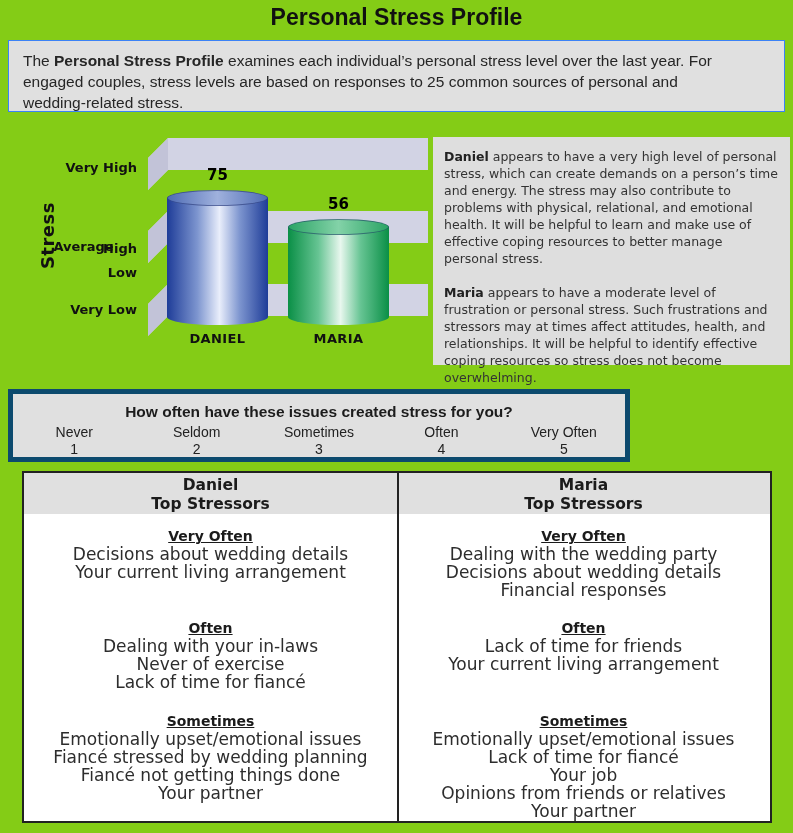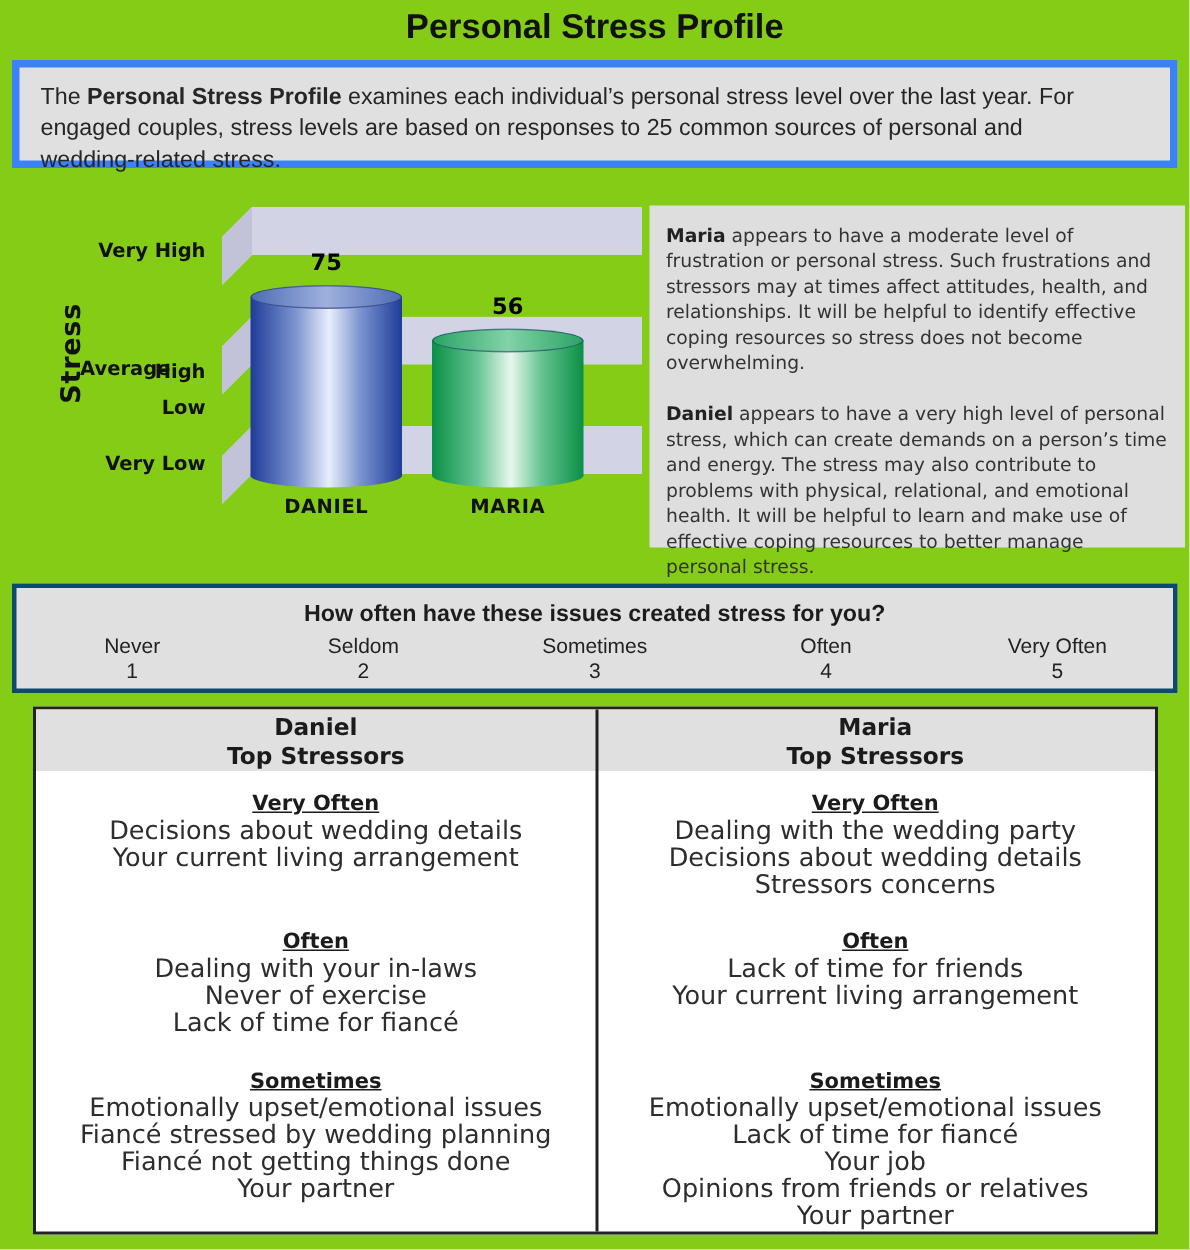--- a/index.html
+++ b/index.html
@@ -6,21 +6,21 @@
   *{box-sizing:border-box;}
   .page{position:relative;width:793px;height:833px;background:#84cc16;
         font-family:"DejaVu Sans",sans-serif;color:#222;overflow:hidden;}
 
   
   .page-title{position:absolute;top:4px;left:0;width:100%;text-align:center;
     font-family:"Liberation Sans",sans-serif;font-size:23px;font-weight:bold;color:#111;}
 
   
   .intro-box{position:absolute;left:8px;top:40px;width:777px;height:72px;
-    background:#e0e0e0;border:5px solid #3b82f6;padding:9px 14px;
+    background:#e0e0e0;border:1px solid #3b82f6;padding:9px 14px;
     font-family:"Liberation Sans",sans-serif;font-size:15.5px;line-height:21px;color:#262626;}
   .intro-box p{margin:0;max-width:695px;}
 
   
   .chart{position:absolute;left:30px;top:118px;width:400px;height:262px;}
   .stress-label{position:absolute;left:7px;top:84px;writing-mode:vertical-rl;
     transform:rotate(180deg);font-weight:bold;font-size:18px;color:#111;letter-spacing:.5px;}
   .band{position:absolute;left:118px;width:280px;height:52px;background:#d2d3e4;
     clip-path:polygon(20px 0,100% 0,100% 32px,20px 32px,0 52px,0 20px);}
   .band-bevel{position:absolute;left:118px;width:20px;height:52px;background:#c2c3d8;
@@ -34,22 +34,22 @@
   .cyl-name{text-align:center;font-weight:bold;font-size:13px;letter-spacing:.4px;color:#111;top:213px;}
 
   
   .panel{position:absolute;left:433px;top:137px;width:357px;height:228px;background:#dedede;
     padding:11px 11px;font-size:12.5px;line-height:17px;color:#333;}
   .panel p{margin:0;}
   .panel p + p{margin-top:17px;}
   .panel b{color:#222;}
 
   
-  .scale-box{position:absolute;left:8px;top:389px;width:777px;height:73px;
-    background:#e0e0e0;border:3px solid #0c4a6e;
+  .scale-box{position:absolute;left:8px;top:389px;width:622px;height:73px;
+    background:#e0e0e0;border:5px solid #0c4a6e;
     font-family:"Liberation Sans",sans-serif;color:#222;}
   .scale-title{margin-top:9px;text-align:center;font-weight:bold;font-size:15.5px;color:#1c1c1c;}
   .scale-row{display:flex;margin-top:3px;}
   .scale-option{flex:1;text-align:center;}
   .scale-option .lab{font-size:14px;line-height:17px;}
   .scale-option .num{font-size:14px;line-height:17px;}
 
   
   .stressor-table{position:absolute;left:22px;top:471px;width:750px;height:352px;
     border:2px solid #222;background:#fff;}
@@ -94,22 +94,22 @@
         <div class="cyl-name" style="left: 137px;">DANIEL</div>
         <div class="cyl-bottom" style="left: 258px; top: 191px; background: linear-gradient(90deg, rgb(10, 143, 70) 0%, rgb(102, 196, 147) 30%, rgb(232, 247, 238) 52%, rgb(102, 196, 147) 72%, rgb(10, 143, 70) 100%);"></div>
         <div class="cyl-body" style="left: 258px; top: 109px; height: 90px; background: linear-gradient(90deg, rgb(10, 143, 70) 0%, rgb(102, 196, 147) 30%, rgb(232, 247, 238) 52%, rgb(102, 196, 147) 72%, rgb(10, 143, 70) 100%);"></div>
         <div class="cyl-top" style="left: 258px; top: 101px; background: linear-gradient(90deg, rgb(43, 164, 101) 0%, rgb(131, 210, 168) 50%, rgb(43, 164, 101) 100%);"></div>
         <div class="cyl-value" style="left: 258px; top: 76px;">56</div>
         <div class="cyl-name" style="left: 258px;">MARIA</div>
       </div>
   </div>
 
   <div class="panel">
+    <p><b>Daniel</b><span> appears to have a very high level of personal stress, which can create demands on a person’s time and energy. The stress may also contribute to problems with physical, relational, and emotional health. It will be helpful to learn and make use of effective coping resources to better manage personal stress.</span></p>
     <p><b>Maria</b><span> appears to have a moderate level of frustration or personal stress. Such frustrations and stressors may at times affect attitudes, health, and relationships. It will be helpful to identify effective coping resources so stress does not become overwhelming.</span></p>
-    <p><b>Daniel</b><span> appears to have a very high level of personal stress, which can create demands on a person’s time and energy. The stress may also contribute to problems with physical, relational, and emotional health. It will be helpful to learn and make use of effective coping resources to better manage personal stress.</span></p>
   </div>
 
   <div class="scale-box">
     <div class="scale-title">How often have these issues created stress for you?</div>
     <div class="scale-row" id="scale-row">
         <div class="scale-option">
           <div class="lab">Never</div>
           <div class="num">1</div>
         </div>
         <div class="scale-option">
@@ -158,21 +158,21 @@
         <div class="heading">Sometimes</div>
         <div class="item">Emotionally upset/emotional issues</div>
         <div class="item">Fiancé stressed by wedding planning</div>
         <div class="item">Fiancé not getting things done</div>
         <div class="item">Your partner</div>
       </div>
       <div class="stressor-group" style="left: 50%; top: 54px;">
         <div class="heading">Very Often</div>
         <div class="item">Dealing with the wedding party</div>
         <div class="item">Decisions about wedding details</div>
-        <div class="item">Stressors concerns</div>
+        <div class="item">Financial responses</div>
       </div>
       <div class="stressor-group" style="left: 50%; top: 146px;">
         <div class="heading">Often</div>
         <div class="item">Lack of time for friends</div>
         <div class="item">Your current living arrangement</div>
       </div>
       <div class="stressor-group" style="left: 50%; top: 239px;">
         <div class="heading">Sometimes</div>
         <div class="item">Emotionally upset/emotional issues</div>
         <div class="item">Lack of time for fiancé</div>

